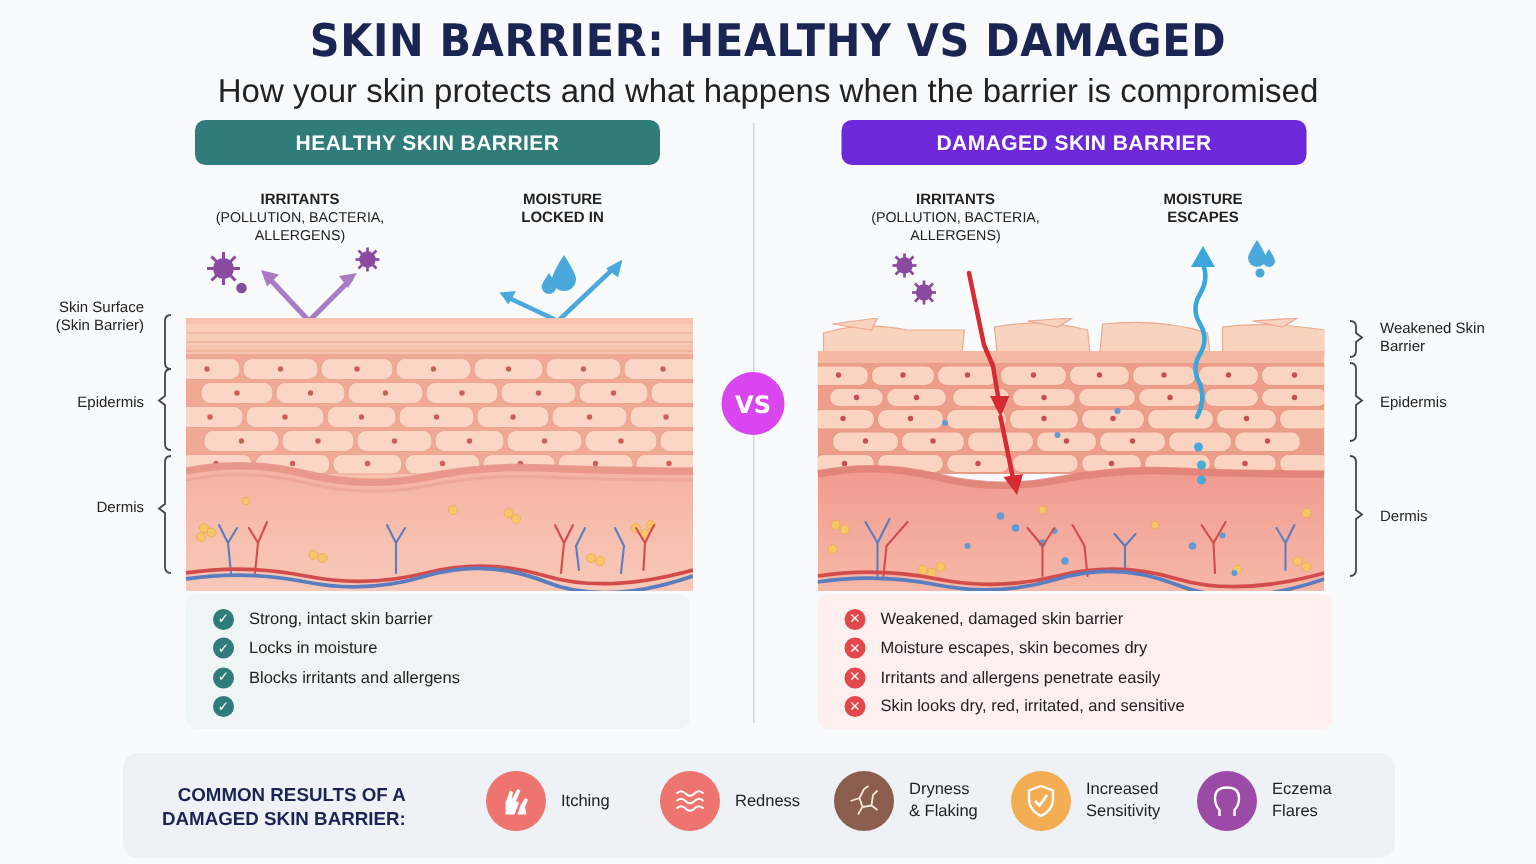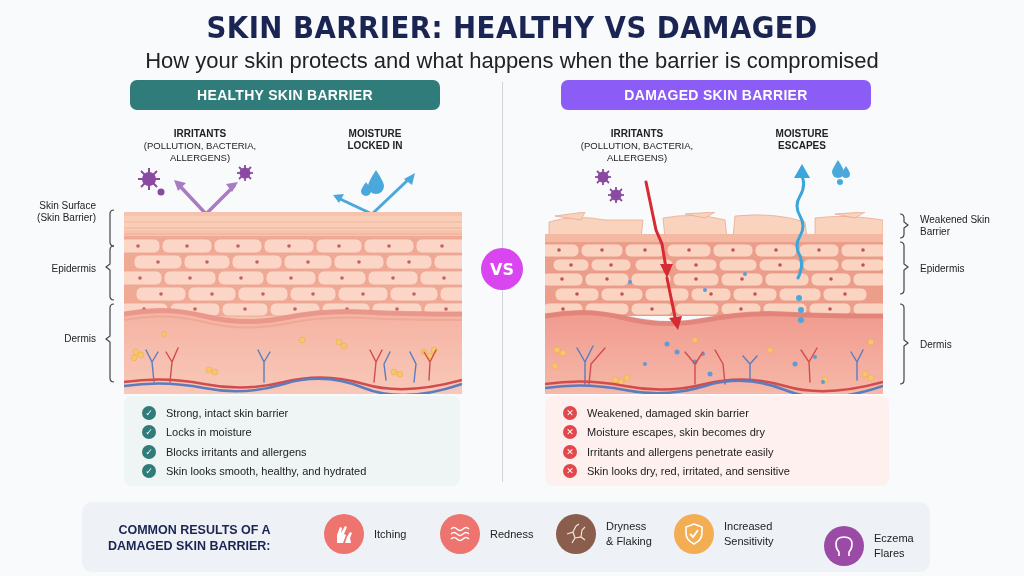--- a/index.html
+++ b/index.html
@@ -14,21 +14,21 @@
 
   .divider { position: absolute; left: 502px; top: 82px; width: 1px; height: 400px; background: #cfd4da; }
   .vs { position: absolute; left: 481px; top: 248px; width: 42px; height: 42px; border-radius: 50%;
     background: #d946ef; color: #fff; font-weight: bold; font-size: 16px; display: flex;
     align-items: center; justify-content: center; font-family: "DejaVu Sans", sans-serif; }
 
   .pill { position: absolute; top: 80px; height: 30px; border-radius: 7px; color: #fff;
     font-weight: bold; font-size: 14px; display: flex; align-items: center; justify-content: center;
     letter-spacing: 0.3px; }
   .pill.healthy { left: 130px; width: 310px; background: #2f7c7b; }
-  .pill.damaged { left: 561px; width: 310px; background: #8b5cf6; }
+  .pill.damaged { left: 561px; width: 310px; background: #6d28d9; }
 
   .toplabel { position: absolute; text-align: center; font-size: 9.5px; color: #222; line-height: 12px; }
   .toplabel b { font-size: 10px; }
 
   .skin { position: absolute; top: 212px; width: 338px; height: 182px; overflow: hidden; }
   .skin.healthy { left: 124px; }
   .skin.damaged { left: 545px; }
 
   .sidelabel { position: absolute; font-size: 10px; color: #222; line-height: 12px; }
 
@@ -445,21 +445,20 @@
   <div class="list-item">
     <span class="ico">✓</span>
     <span>Locks in moisture</span>
   </div>
   <div class="list-item">
     <span class="ico">✓</span>
     <span>Blocks irritants and allergens</span>
   </div>
   <div class="list-item">
     <span class="ico">✓</span>
-    <span>Skin looks smooth, healthy, and hydrated</span>
   </div>
 </div>
 
 <div class="list-box damaged">
   <div class="list-item">
     <span class="ico">✕</span>
     <span>Weakened, damaged skin barrier</span>
   </div>
   <div class="list-item">
     <span class="ico">✕</span>
@@ -526,21 +525,21 @@
           <path d="M11,2 L19,5 L19,11 Q19,18 11,22 Q3,18 3,11 L3,5z" stroke="#fff" stroke-width="1.6" fill="none"></path>
           <path d="M7,12 L10,15 L15,8" stroke="#fff" stroke-width="1.8" fill="none"></path>
         </svg>
     </div>
     <div class="lbl">
       <span>Increased</span><br>
       <span>Sensitivity</span>
     </div>
   </div>
 
-  <div class="result" style="left:742px;margin-top:12px;">
+  <div class="result" style="left:716px;">
     <div class="circ" style="background:#9b4aa5;">
       <svg width="22" height="24" viewBox="0 0 22 24">
           <path d="M6,22 L6,18 Q3,15 3,10 Q3,3 11,3 Q19,3 19,10 Q19,15 16,18 L16,22" stroke="#fff" stroke-width="1.6" fill="none"></path>
         </svg>
     </div>
     <div class="lbl">
       <span>Eczema</span><br>
       <span>Flares</span>
     </div>
   </div>

